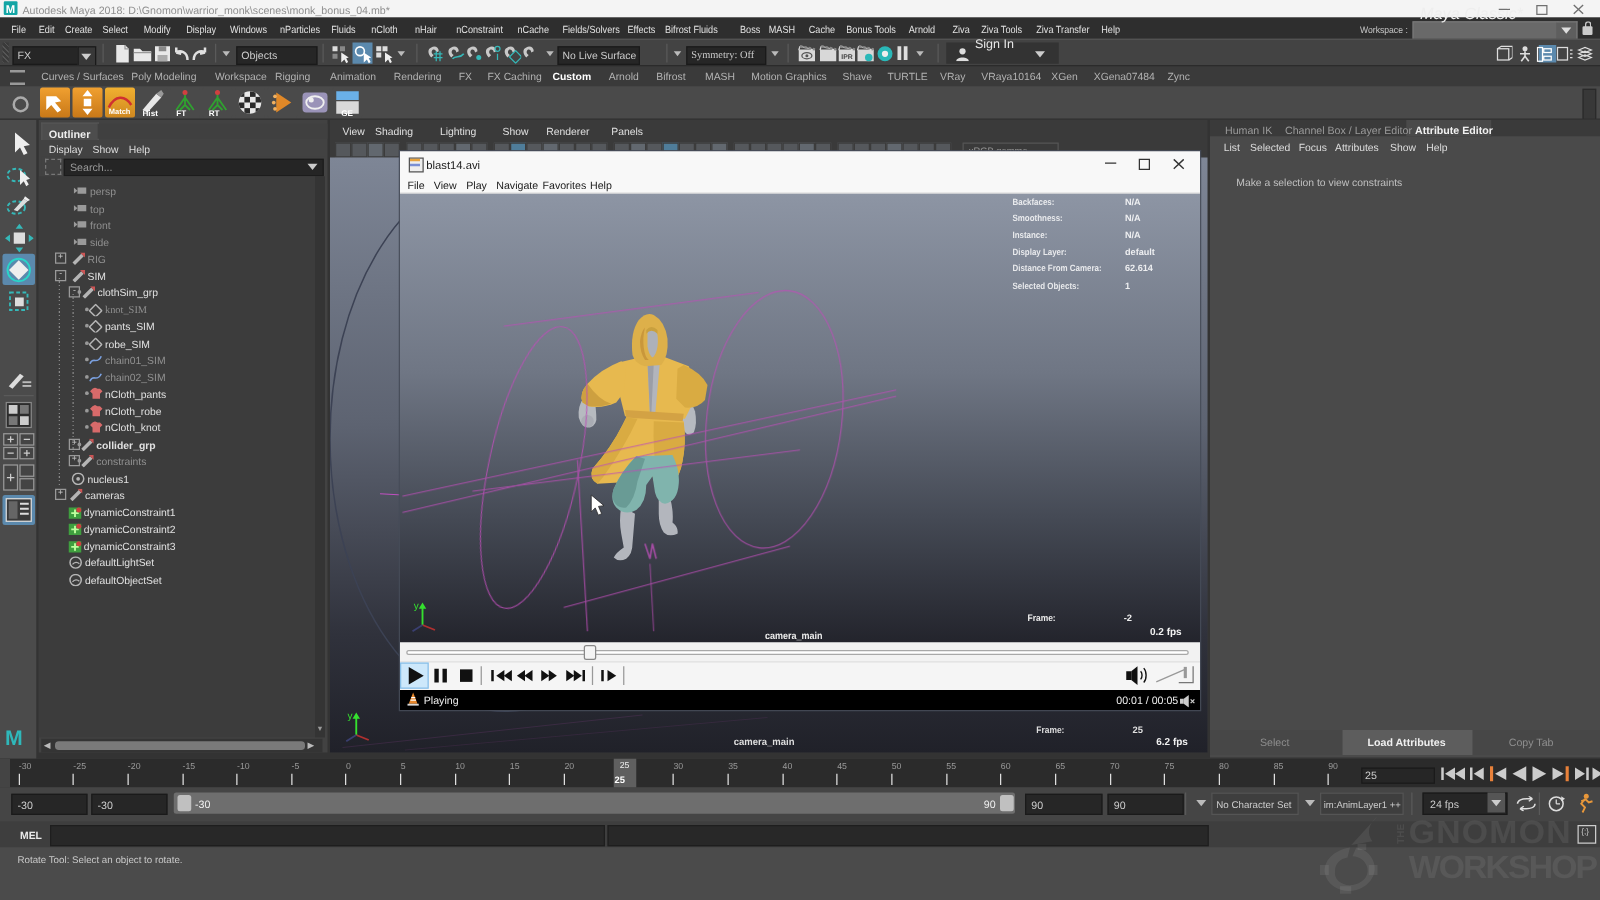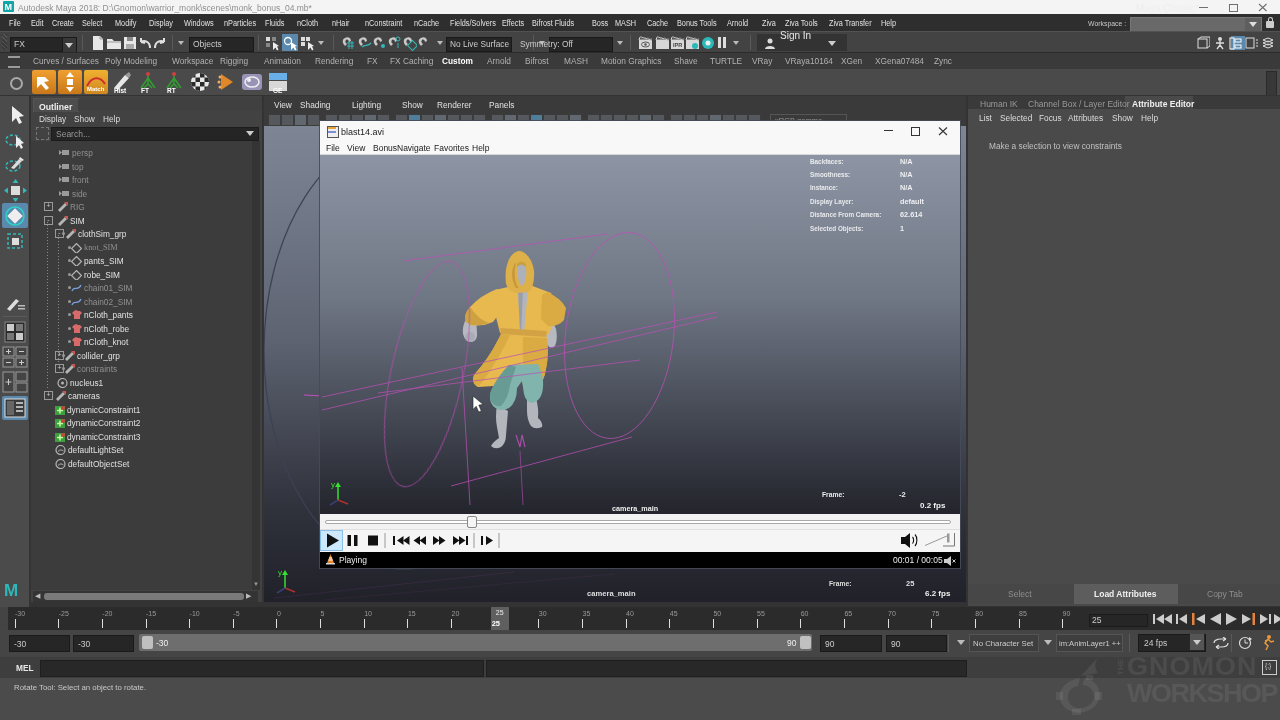--- a/index.html
+++ b/index.html
@@ -47,21 +47,21 @@
       <div class="abs" style="left:647px;top:18px;font-size:8.3px;color:#e2e2e2;transform:scaleX(0.88);transform-origin:0 0;">Cache</div>
       <div class="abs" style="left:677px;top:18px;font-size:8.3px;color:#e2e2e2;transform:scaleX(0.88);transform-origin:0 0;">Bonus Tools</div>
       <div class="abs" style="left:727px;top:18px;font-size:8.3px;color:#e2e2e2;transform:scaleX(0.88);transform-origin:0 0;">Arnold</div>
       <div class="abs" style="left:762px;top:18px;font-size:8.3px;color:#e2e2e2;transform:scaleX(0.88);transform-origin:0 0;">Ziva</div>
       <div class="abs" style="left:785px;top:18px;font-size:8.3px;color:#e2e2e2;transform:scaleX(0.88);transform-origin:0 0;">Ziva Tools</div>
       <div class="abs" style="left:829px;top:18px;font-size:8.3px;color:#e2e2e2;transform:scaleX(0.88);transform-origin:0 0;">Ziva Transfer</div>
       <div class="abs" style="left:881px;top:18px;font-size:8.3px;color:#e2e2e2;transform:scaleX(0.88);transform-origin:0 0;">Help</div>
     </div>
 <div class="abs" style="left:1088px;top:18.5px;font-size:7.5px;color:#c8c8c8;transform:scaleX(0.92);transform-origin:0 0;">Workspace :</div>
 <div class="abs" style="left:1130px;top:17px;width:115px;height:13px;background:#696969;border:1px solid #777;"></div>
-<div class="abs" style="left:1136px;top:3px;font-size:10px;color:#eee;">Maya Classic*</div>
+<div class="abs" style="left:1136px;top:3px;font-size:13px;color:#eee;font-style:italic;">Maya Classic*</div>
 <div class="abs" style="left:1245px;top:17px;width:16px;height:13px;background:#5e5e5e;border:1px solid #777;border-left:none;"></div>
 <div class="abs" style="left:1249px;top:22px;width:0;height:0;border-left:4px solid transparent;border-right:4px solid transparent;border-top:5px solid #ddd;"></div>
 <div class="abs" style="left:1266px;top:21px;width:8px;height:7px;background:#ccc;border-radius:1px;"></div>
 <div class="abs" style="left:1267.5px;top:17px;width:3px;height:4px;border:1.5px solid #ccc;border-bottom:none;border-radius:3px 3px 0 0;"></div>
 
 <div class="abs" style="left:0;top:31px;width:1280px;height:21px;background:#434343;border-top:1px solid #525252;"></div>
 <div id="toolbar">
       <div class="abs" style="left:2px;top:34px;width:5px;height:16px;background:repeating-linear-gradient(45deg,#555 0 1px,#3a3a3a 1px 3px);"></div>
       <div class="fld" style="left:10px;top:37px;width:64px;height:13px;"></div>
       <div class="abs" style="left:14px;top:39px;font-size:8.5px;color:#ccc;">FX</div>
@@ -134,21 +134,21 @@
       </svg>
       <svg class="abs" style="left:417px;top:35px" width="15" height="16">
         <path d="M4 11 C1 8 1 4 4 3 C7 1 10 3 10 6 L8 7 C8 5 6 4 5 5 C4 6 4 8 6 9 Z" fill="#c8c8c8"></path>
       </svg>
       <div class="abs" style="left:437px;top:41px;width:0;height:0;border-left:3.5px solid transparent;border-right:3.5px solid transparent;border-top:4px solid #bbb;"></div>
       <div class="fld" style="left:446px;top:37px;width:64px;height:13px;"></div>
       <div class="abs" style="left:450px;top:39px;font-size:8.3px;color:#ccc;">No Live Surface</div>
       <div class="sep" style="left:533px;top:35px;height:15px;"></div>
       <div class="abs" style="left:539px;top:41px;width:0;height:0;border-left:3.5px solid transparent;border-right:3.5px solid transparent;border-top:4px solid #bbb;"></div>
       <div class="fld" style="left:549px;top:37px;width:62px;height:13px;"></div>
-      <div class="abs" style="left:520px;top:39px;font-size:8.3px;color:#ccc;">Symmetry: Off</div>
+      <div class="abs" style="left:553px;top:39px;font-size:8.3px;color:#ccc;font-family:Liberation Serif, serif;">Symmetry: Off</div>
       <div class="abs" style="left:617px;top:41px;width:0;height:0;border-left:3.5px solid transparent;border-right:3.5px solid transparent;border-top:4px solid #bbb;"></div>
       <div class="sep" style="left:630px;top:35px;height:15px;"></div>
       <svg class="abs" style="left:638px;top:36px" width="15" height="14">
         <rect x="1" y="4" width="13" height="9" fill="#d8d8d8"></rect>
         <path d="M1 4 L14 4 M2 1 L14 4 M2 1 L1 4" stroke="#d8d8d8"></path>
         <path d="M2 1 L14 3.5" stroke="#888" stroke-width="2" stroke-dasharray="2 1.5"></path>
         <ellipse cx="7.5" cy="8.5" rx="4" ry="2.5" fill="none" stroke="#555"></ellipse>
         <circle cx="7.5" cy="8.5" r="1.2" fill="#555"></circle>
       </svg>
       <svg class="abs" style="left:655px;top:36px" width="15" height="14">
@@ -455,21 +455,21 @@
       <svg class="abs" style="left:71px;top:337px" width="12" height="10">
         <path d="M3 1 L5 0 L7 1 L9 1 L11 3 L9 5 L9 9 L3 9 L3 5 L1 3 Z" fill="#d86a6a"></path>
       </svg>
       <div class="abs" style="left:84px;top:337px;font-size:8.3px;color:#e0e0e0;">nCloth_knot</div>
       <div class="abs" style="left:55px;top:350.5px;width:7px;height:7px;border:1px solid #999;font-size:7px;line-height:6px;text-align:center;color:#ccc;">+</div>
       <div class="abs" style="left:62px;top:353.5px;width:3px;height:3px;background:#999;border-radius:50%;"></div>
       <svg class="abs" style="left:64px;top:350.5px" width="11" height="10">
         <path d="M1 8 L8 1 L10 3 L3 10 Z" fill="#b5b5b5"></path>
         <path d="M7 0 L11 0 L11 4 Z" fill="#cc5555"></path>
       </svg>
-      <div class="abs" style="left:77px;top:350.5px;font-size:8.3px;color:#e0e0e0;">collider_grp</div>
+      <div class="abs" style="left:77px;top:350.5px;font-size:8.3px;color:#e0e0e0;font-weight:bold;">collider_grp</div>
       <div class="abs" style="left:55px;top:364px;width:7px;height:7px;border:1px solid #999;font-size:7px;line-height:6px;text-align:center;color:#ccc;">+</div>
       <div class="abs" style="left:62px;top:367px;width:3px;height:3px;background:#999;border-radius:50%;"></div>
       <svg class="abs" style="left:64px;top:364px" width="11" height="10">
         <path d="M1 8 L8 1 L10 3 L3 10 Z" fill="#b5b5b5"></path>
         <path d="M7 0 L11 0 L11 4 Z" fill="#cc5555"></path>
       </svg>
       <div class="abs" style="left:77px;top:364px;font-size:8.3px;color:#909090;">constraints</div>
       <svg class="abs" style="left:57px;top:377.5px" width="11" height="10">
         <circle cx="5.5" cy="5" r="4.5" fill="none" stroke="#b5b5b5" stroke-width="1.2"></circle>
         <circle cx="5.5" cy="5" r="1.5" fill="#b5b5b5"></circle>
@@ -613,21 +613,21 @@
 <div class="abs" style="left:328px;top:131px;width:8px;height:2px;background:#7a8fd4;"></div>
 <div class="abs" style="left:341px;top:127px;font-size:9px;color:#1a1a1a;">blast14.avi</div>
 <div class="abs" style="left:884px;top:130px;width:9px;height:1px;background:#333;"></div>
 <div class="abs" style="left:911px;top:127px;width:7px;height:7px;border:1px solid #333;"></div>
 <svg class="abs" style="left:938px;top:127px" width="10" height="9">
       <path d="M1 0.5 L9 8 M9 0.5 L1 8" stroke="#333" stroke-width="1.1"></path>
     </svg>
 
 <div class="abs" style="left:326px;top:143px;font-size:8.5px;color:#1a1a1a;">File</div>
 <div class="abs" style="left:347px;top:143px;font-size:8.5px;color:#1a1a1a;">View</div>
-<div class="abs" style="left:373px;top:143px;font-size:8.5px;color:#1a1a1a;">Bonus</div>
+<div class="abs" style="left:373px;top:143px;font-size:8.5px;color:#1a1a1a;">Play</div>
 <div class="abs" style="left:397px;top:143px;font-size:8.5px;color:#1a1a1a;">Navigate</div>
 <div class="abs" style="left:434px;top:143px;font-size:8.5px;color:#1a1a1a;">Favorites</div>
 <div class="abs" style="left:472px;top:143px;font-size:8.5px;color:#1a1a1a;">Help</div>
 
 <div class="abs" style="left:320px;top:154px;width:640px;height:1px;background:#d8d8d8;"></div>
 <div class="abs" style="left:320px;top:155px;width:640px;height:359px;background:linear-gradient(#8d95a4 0%,#6f7684 40%,#454a55 72%,#23242c 100%);"></div>
 <svg class="abs" style="left:320px;top:155px;" width="640" height="359" viewBox="0 0 640 359" id="videosvg">
 
   <g>
 

